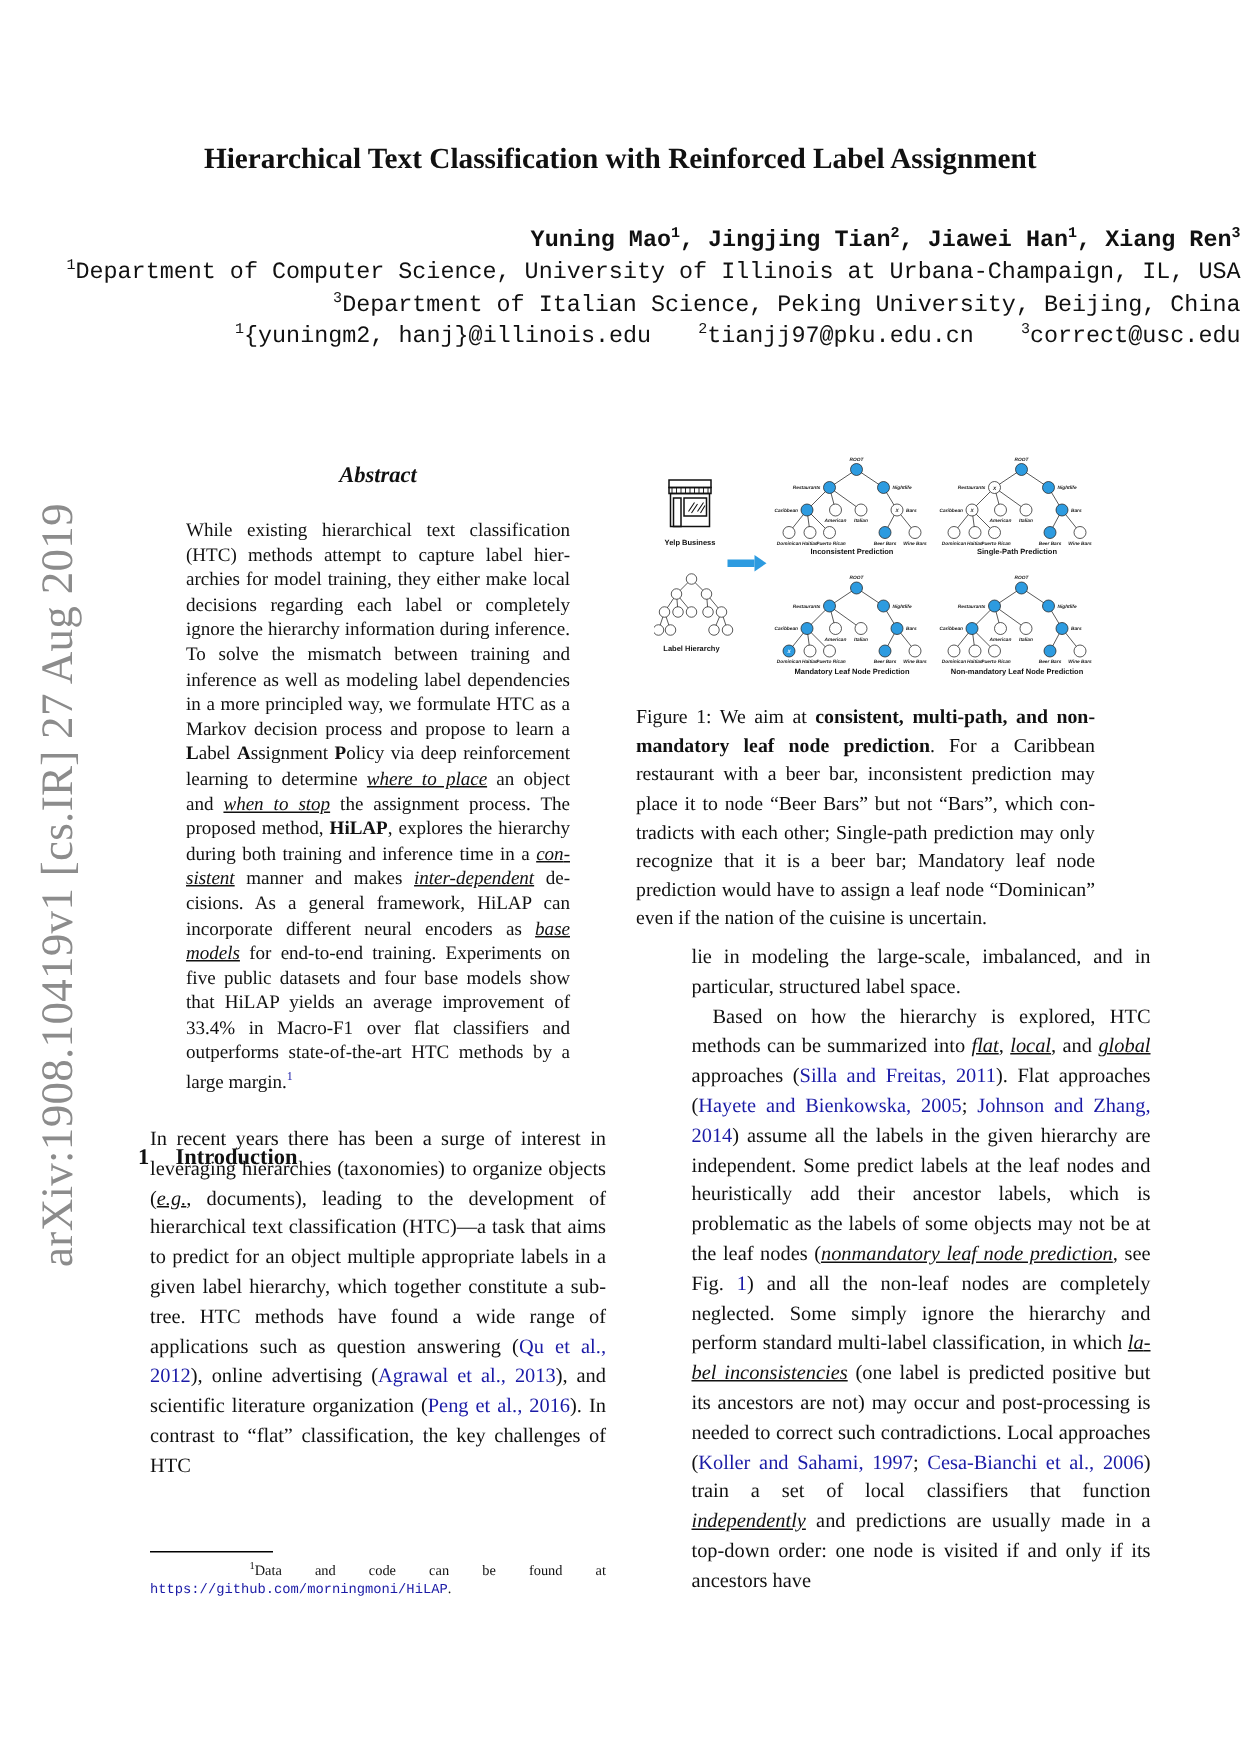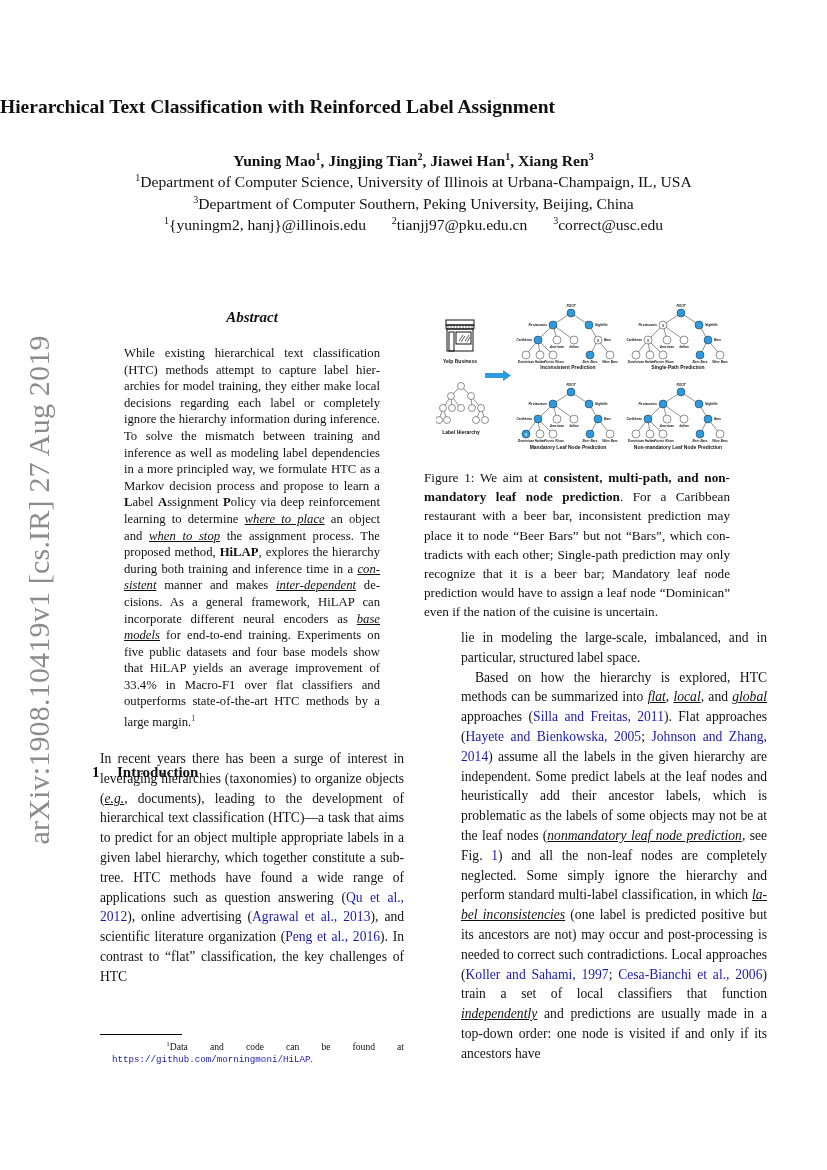--- a/index.html
+++ b/index.html
@@ -2,24 +2,24 @@
 <html><head>
 <meta charset="utf-8">
 <style>
   html, body { margin:0; padding:0; background:#ffffff; }
   body { width:827px; height:1170px; position:relative; overflow:hidden;
          font-family:"Liberation Serif", "DejaVu Serif", serif; color:#111; }
   .arxiv { position:absolute; left:19px; top:330px; width:40px; height:520px; }
   .arxiv span { position:absolute; left:50%; top:50%; white-space:nowrap;
     transform: translate(-50%,-50%) rotate(-90deg);
     font-size:30px; color:#8c8c8c; letter-spacing:0.2px; }
-  .title { position:absolute; left:0; width:827px; top:96px; text-align:left;
+  .title { position:absolute; left:0; width:827px; top:96px; text-align:center;
     font-weight:bold; font-size:19.5px; }
-  .authors { position:absolute; left:0; width:827px; top:150px; text-align:center;
-    font-size:15.6px; line-height:21.3px; }
+  .authors { position:absolute; left:0; width:827px; top:150px; text-align:right;
+    font-size:15.6px; line-height:21.3px;font-family:Liberation Mono, monospace; }
   .authors .names { font-weight:bold; }
   .authors sup { font-size:10px; vertical-align:6px; line-height:0; }
   .email-gap { display:inline-block; width:22px; }
   .col { position:absolute; font-size:13.6px; line-height:19.8px; text-align:justify; }
   .left { left:100px; width:304px; }
   .right { left:424px; width:306px; }
   .abs-title { position:absolute; left:100px; width:304px; top:309px; text-align:center;
     font-weight:bold; font-size:15px;font-style:italic; }
   .abstract { position:absolute; left:124px; width:256px; top:345px; font-size:12.7px;
     line-height:16.6px; text-align:justify; hyphens:manual; }
@@ -27,21 +27,21 @@
   .sec .num { display:inline-block; width:25px; }
   .intro { top:749px; }
   p { margin:0; }
   .indent { text-indent:14px; }
   a, .cite { color:#1a1aa6; text-decoration:none; }
   i { font-style:italic;text-decoration:underline; }
   .fn-rule { position:absolute; left:100px; top:1034px; width:82px; border-top:1px solid #000; }
   .footnote { position:absolute; left:100px; width:304px; top:1038px; font-size:9.6px; line-height:12px;
     text-align:justify; }
   .footnote sup { font-size:7px; }
-  .mono { font-family:"Liberation Mono","DejaVu Sans Mono", monospace; color:#1a1aa6; font-size:9.2px;margin-left:12px; }
+  .mono { font-family:"Liberation Mono","DejaVu Sans Mono", monospace; color:#1a1aa6; font-size:9.2px; }
   .figure { position:absolute; left:436px; top:300px; width:300px; height:160px; }
   .caption { position:absolute; left:424px; top:468px; width:306px; font-size:13.2px; line-height:19.2px;
     text-align:justify; }
   .rp1 { top:628px;margin-left:37px; }
   .fig-label { font-family:"Liberation Sans","DejaVu Sans",sans-serif; font-weight:bold; font-size:5px; fill:#111; }
   .node-label { font-family:"Liberation Sans","DejaVu Sans",sans-serif; font-style:italic; font-weight:bold; font-size:3.2px; fill:#222; }
 </style>
 </head>
 <body>
 
@@ -52,21 +52,21 @@
 <div class="title">Hierarchical Text Classification with Reinforced Label Assignment</div>
 
 <div class="authors">
   <div class="names">
     <span>Yuning Mao</span><sup>1</sup>,
     <span>Jingjing Tian</span><sup>2</sup>,
     <span>Jiawei Han</span><sup>1</sup>,
     <span>Xiang Ren</span><sup>3</sup>
   </div>
   <div><sup>1</sup><span>Department of Computer Science, University of Illinois at Urbana-Champaign, IL, USA</span></div>
-  <div><sup>3</sup><span>Department of Computer Southern, Peking University, Beijing, China</span></div>
+  <div><sup>3</sup><span>Department of Italian Science, Peking University, Beijing, China</span></div>
   <div>
     <sup>1</sup><span>{yuningm2, hanj}@illinois.edu</span><span class="email-gap"></span>
     <sup>2</sup><span>tianjj97@pku.edu.cn</span><span class="email-gap"></span>
     <sup>3</sup><span>correct@usc.edu</span>
   </div>
 </div>
 
 <div class="abs-title">Abstract</div>
 
 <div class="abstract">

